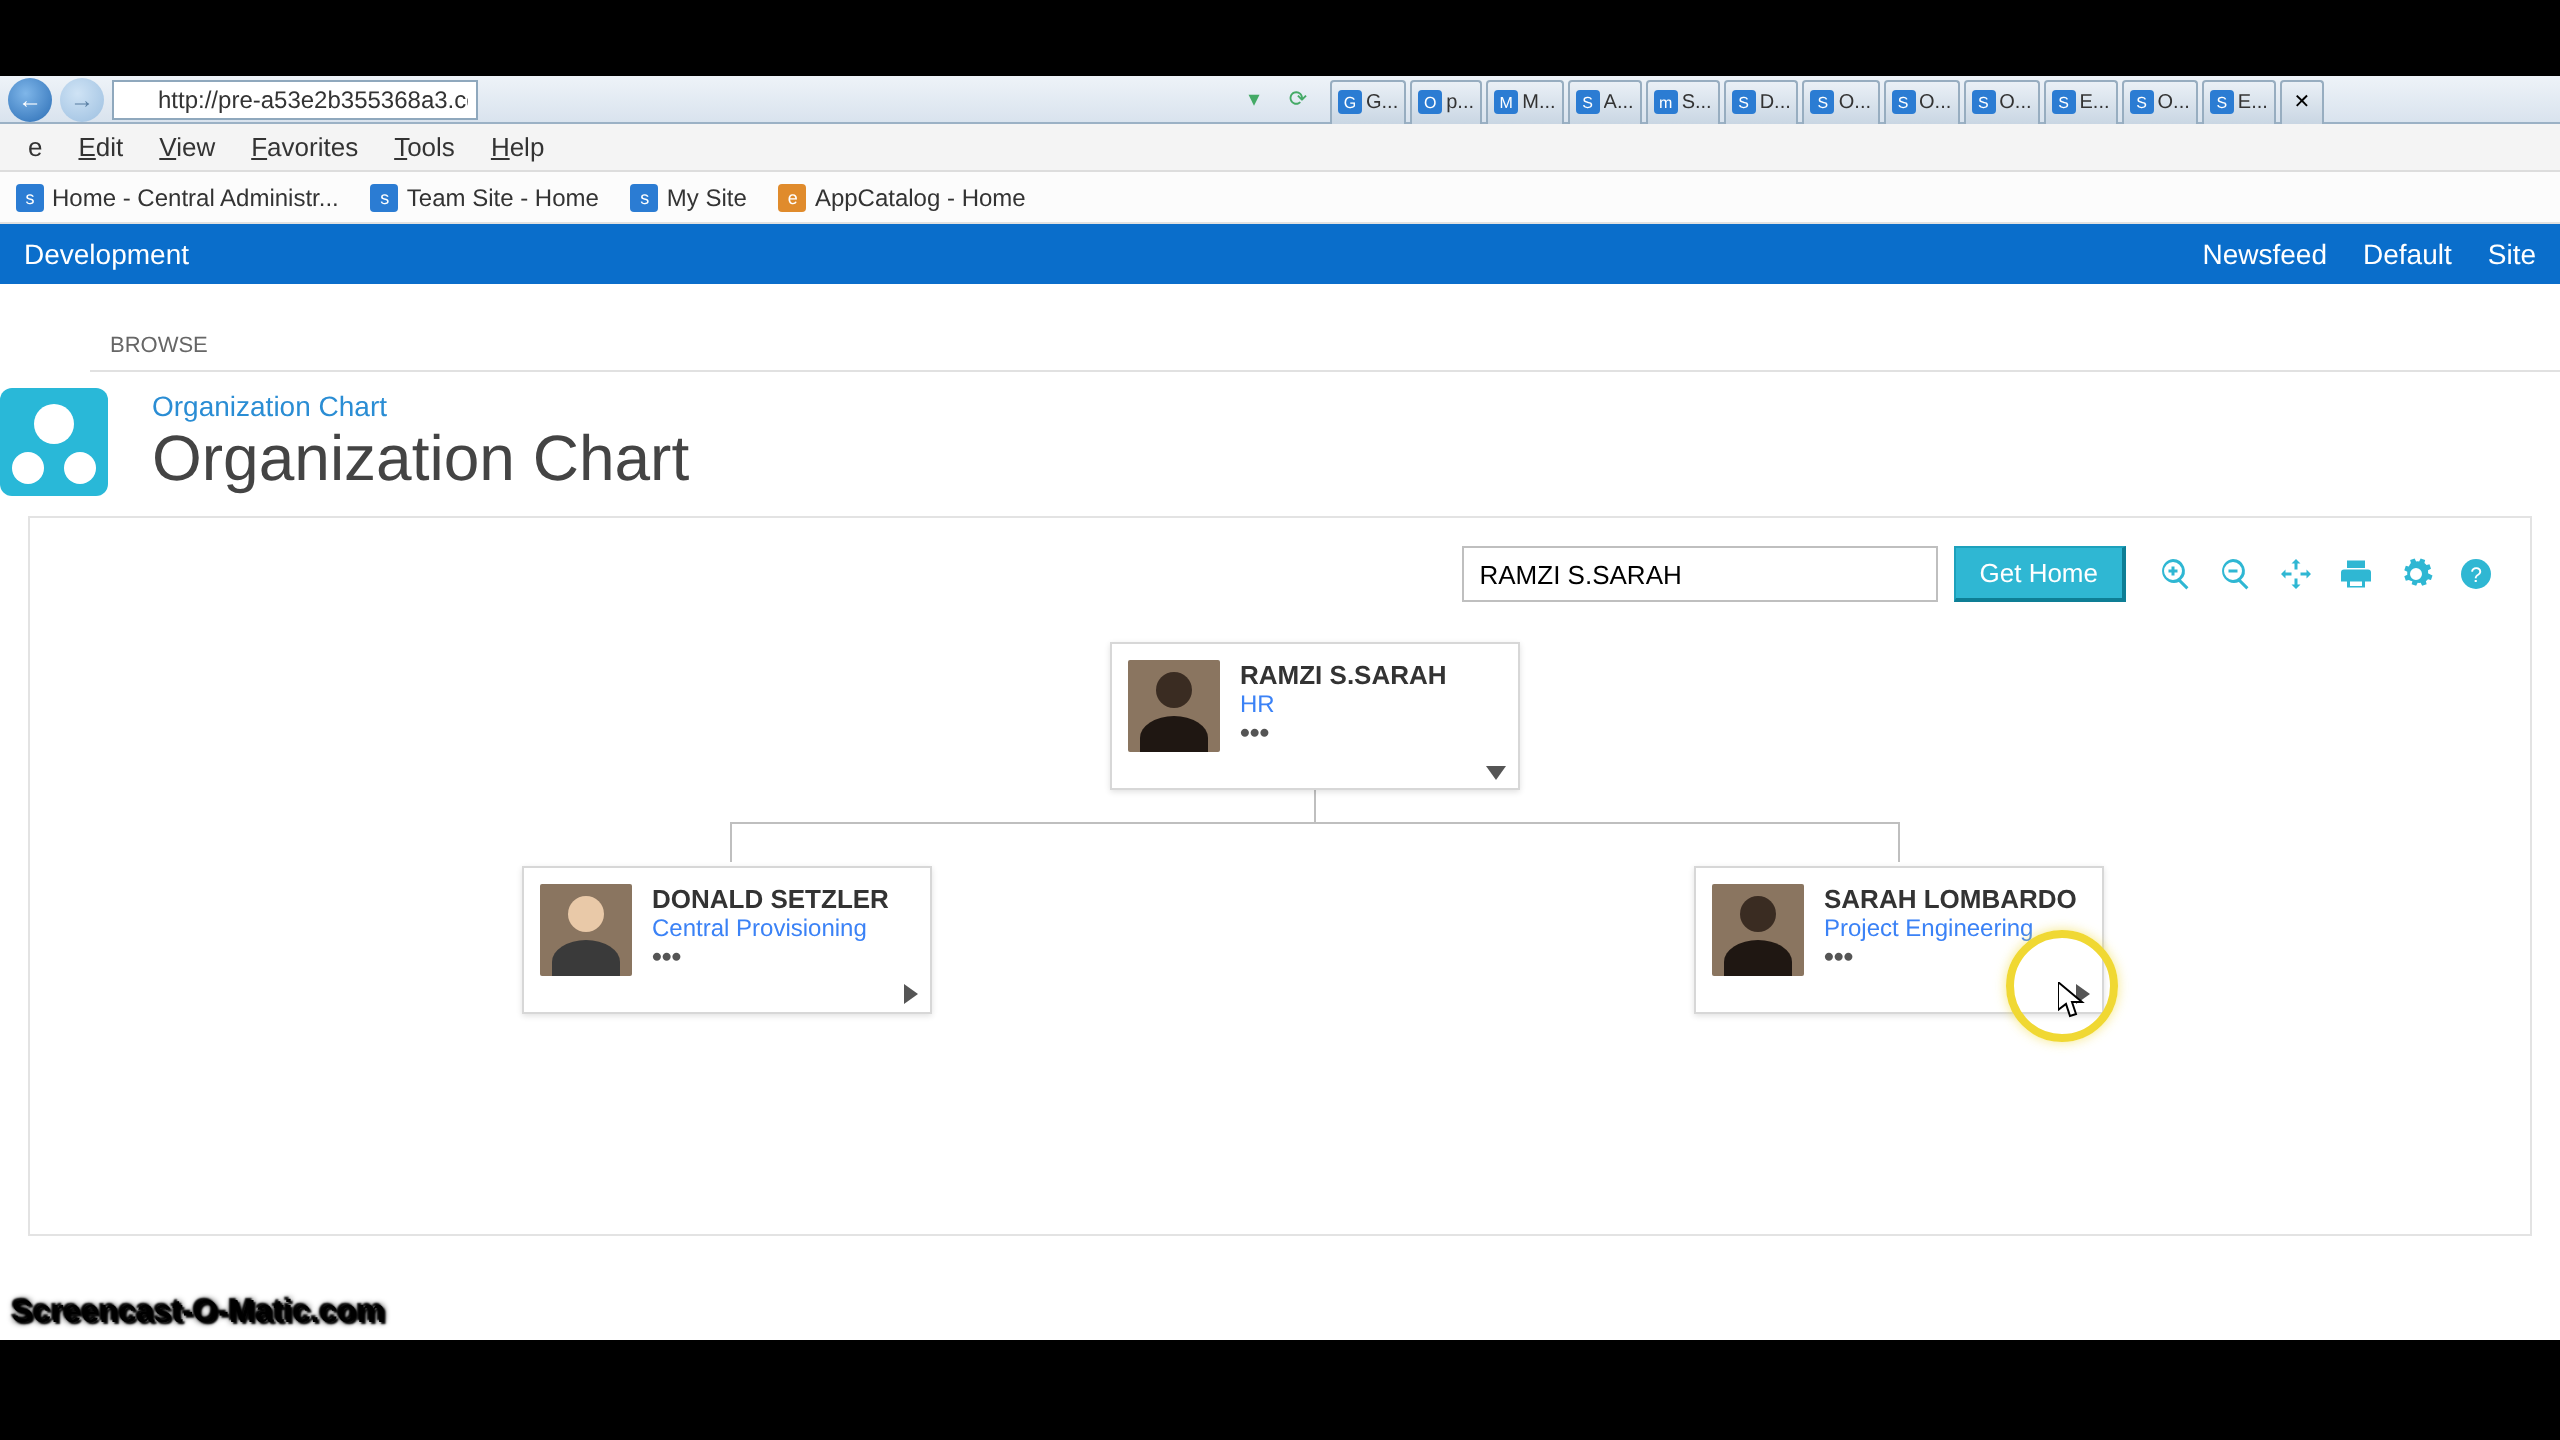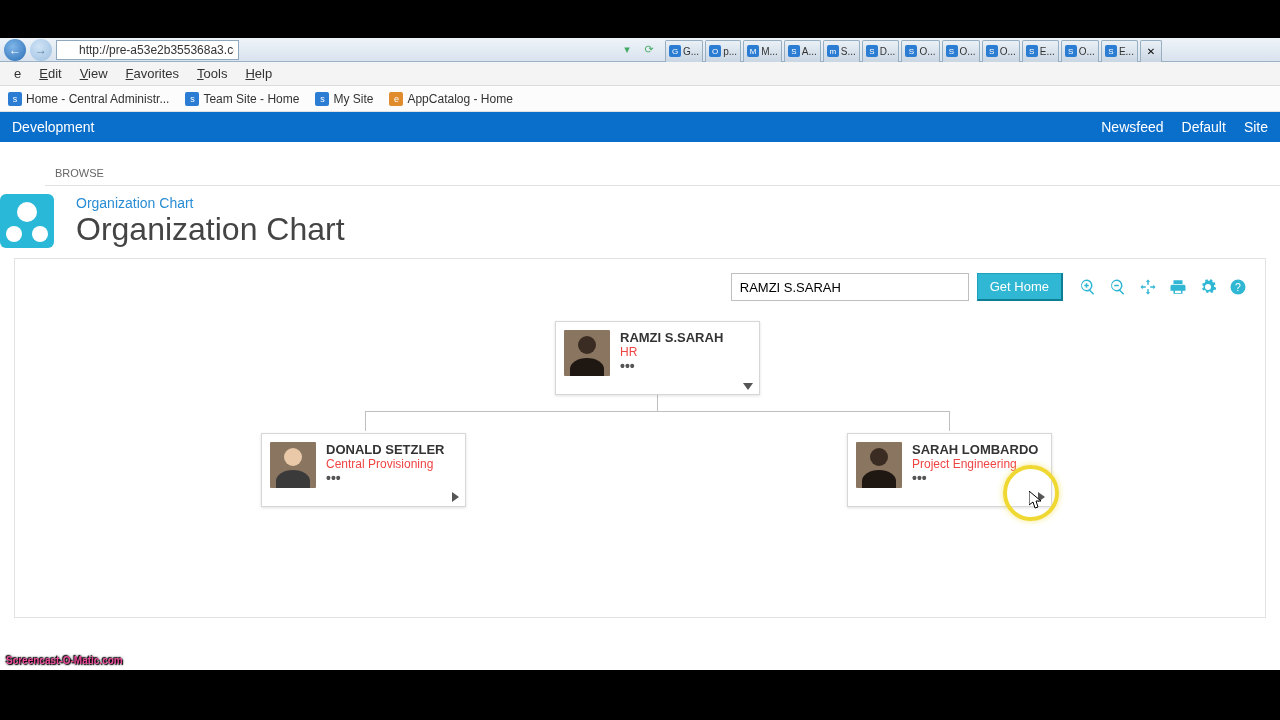--- a/index.html
+++ b/index.html
@@ -66,35 +66,35 @@
 
 .tree { position:absolute; left:0; right:0; top:60px;}
 .node { position:absolute; width:205px; background:#fff; border:1px solid #d7d7d7; box-shadow:0 1px 3px rgba(0,0,0,.12); padding:8px 8px 18px 8px; display:flex; gap:10px;}
 .node .photo { width:46px; height:46px; background:#8a7560; border-radius:1px; flex:0 0 46px; overflow:hidden; position:relative;}
 .node .photo::after{ content:""; position:absolute; left:50%; top:6px; transform:translateX(-50%); width:18px; height:18px; border-radius:50%; background:#3a2c22;}
 .node .photo::before{ content:""; position:absolute; left:50%; bottom:-4px; transform:translateX(-50%); width:34px; height:22px; border-radius:50% 50% 0 0; background:#1f1712;}
 .node .photo.light::after{ background:#e9c9a8;}
 .node .photo.light::before{ background:#3a3a3a;}
 .node .info { flex:1;}
 .node .nm { font-size:13px; font-weight:600; color:#333;}
-.node .dept { font-size:12px; color:#ef4444;}
+.node .dept { font-size:12px; color:#3b82f6;}
 .node .dots { font-size:14px; font-weight:bold; color:#555; cursor:pointer; line-height:6px; margin-top:4px;}
 .node .expand { position:absolute; right:6px; bottom:4px; width:0; height:0; border-left:5px solid transparent; border-right:5px solid transparent; border-top:7px solid #555; cursor:pointer;}
 .node .expand.right { border-top:5px solid transparent; border-bottom:5px solid transparent; border-left:7px solid #555; border-right:none;}
 
 
 .conn { position:absolute; background:#bfbfbf;}
 
 
 .ring { position:absolute; width:56px; height:56px; border:4px solid #f0d833; border-radius:50%; box-shadow:0 0 6px rgba(240,216,51,.6);}
 .cursor-arrow { position:absolute; width:0; height:0; }
 .cursor-arrow svg { width:14px; height:18px;}
 
 
-.watermark { position:absolute; left:6px; bottom:54px; color:#ec4899; font-size:10px; font-weight:bold; text-shadow:0 0 3px #000, 1px 1px 1px #000, -1px -1px 1px #000;}
+.watermark { position:absolute; left:6px; bottom:54px; color:#000000; font-size:16px; font-weight:bold; text-shadow:0 0 3px #000, 1px 1px 1px #000, -1px -1px 1px #000;}
 </style>
 </head>
 <body>
 
 <div class="blackbar-top"></div>
 
 <div class="addr-row">
   <div class="nav-btn">←</div>
   <div class="nav-btn" style="background:radial-gradient(circle at 40% 35%,#cfe3f5,#9cbfe0);color:#5a7fa3">→</div>
   <div class="url-wrap">

